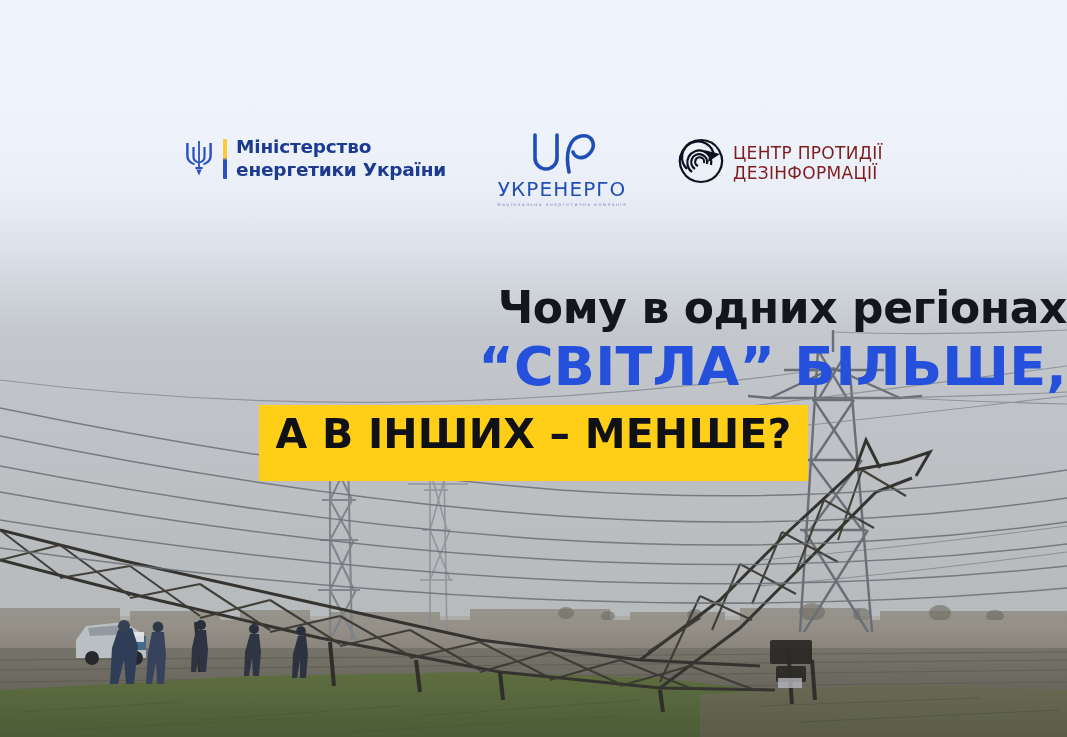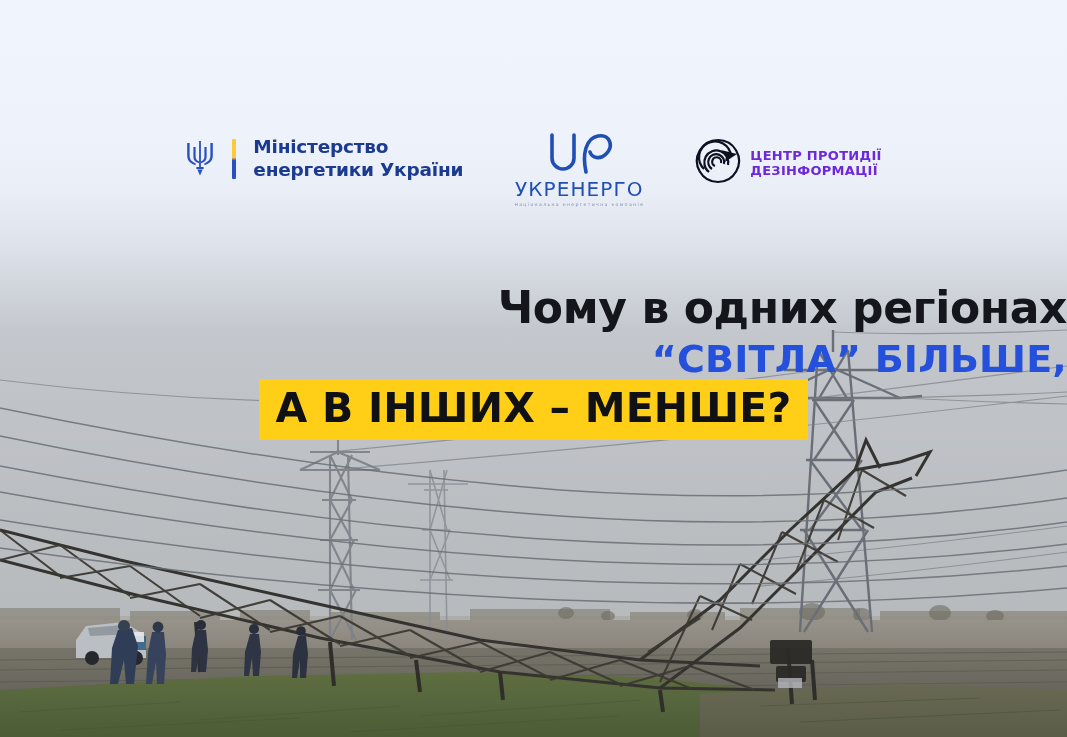--- a/index.html
+++ b/index.html
@@ -30,21 +30,21 @@
 
   
   .logo-row{
     position:absolute;left:0;top:128;width:1067px;
     top:128px;
     display:flex;justify-content:center;align-items:flex-start;
     gap:52px;
   }
 
   
-  .logo-ministry{display:flex;align-items:center;gap:17px;height:62px;}
+  .logo-ministry{display:flex;align-items:center;gap:9px;height:62px;}
   .trident{width:30px;height:38px;flex:0 0 auto;}
   .divider{
     width:4px;height:40px;flex:0 0 auto;border-radius:1px;
     background:linear-gradient(180deg,#ffc93c 0%,#ffc93c 46%,#2a4fc0 54%,#2a4fc0 100%);
   }
   .ministry-text{
     font-family:"DejaVu Sans", sans-serif;
     font-weight:700;color:#1c3a8f;font-size:18.5px;line-height:1.22;
     letter-spacing:-0.2px;white-space:nowrap;
   }
@@ -61,47 +61,47 @@
     font-family:"DejaVu Sans", sans-serif;
     font-weight:400;color:#7d90b6;font-size:4.6px;letter-spacing:1.35px;
     margin-top:4px;line-height:1;white-space:nowrap;
   }
 
   
   .logo-ccd{display:flex;align-items:center;gap:9px;height:62px;padding-top:4px;}
   .ccd-mark{width:46px;height:46px;flex:0 0 auto;}
   .ccd-text{
     font-family:"DejaVu Sans", sans-serif;
-    font-weight:700;color:#6d28d9;font-size:13px;line-height:1.18;
+    font-weight:400;color:#7f1d1d;font-size:17px;line-height:1.18;
     letter-spacing:0.3px;white-space:nowrap;
   }
 
   
   .headline{
     position:absolute;left:0;top:286px;width:1067px;
     text-align:right;
   }
   .hl-line{
     font-family:"DejaVu Sans", sans-serif;
     font-weight:700;line-height:1.0;white-space:nowrap;
   }
   .hl1{
     font-size:44px;color:#14161c;letter-spacing:-0.4px;
     margin-bottom:10px;
   }
   .hl2{
-    font-size:38px;color:#2450dc;letter-spacing:0.2px;
-    margin-bottom:1px;
+    font-size:54px;color:#2450dc;letter-spacing:0.2px;
+    margin-bottom:11px;
     padding-left:44px;
   }
   .hl3-wrap{display:flex;justify-content:center;}
   .hl3{
     display:inline-block;background:#ffcf18;color:#101114;
     font-size:41px;letter-spacing:0.2px;
-    padding:9px 17px 11px 17px;
+    padding:9px 17px 26px 17px;
   }
 </style>
 </head>
 <body>
 
 <div class="poster">
 
   <div class="photo">
     <svg viewBox="0 0 1067 737" preserveAspectRatio="none" aria-hidden="true">
       <defs>

